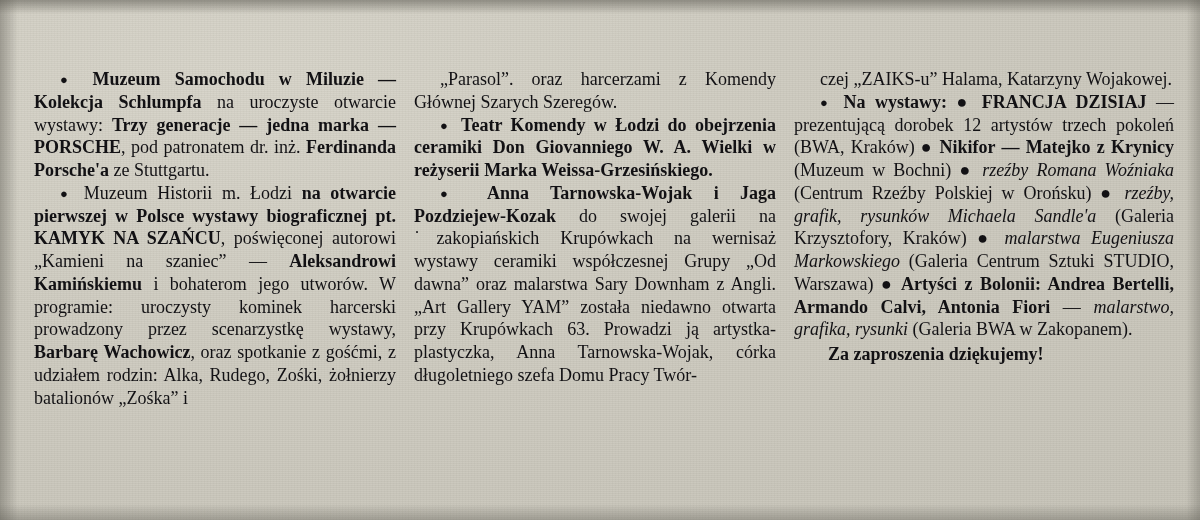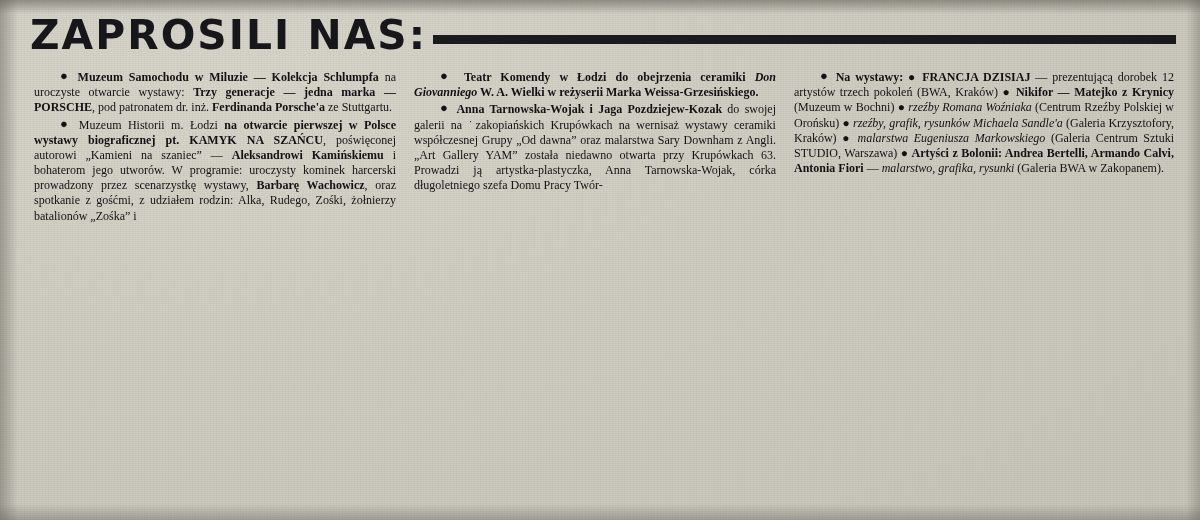--- a/index.html
+++ b/index.html
@@ -94,21 +94,21 @@
     right: 26px;
     top: 68px;
     bottom: 22px;
     display: flex;
     gap: 0;
   }
   .col {
     width: 33.333%;
     box-sizing: border-box;
     padding-right: 18px;
-    font-size: 12px;
+    font-size: 18px;
     line-height: 1.265;
     color: #121114;
     text-align: justify;
     text-justify: inter-word;
     hyphens: manual;
   }
   .col:last-child {
     padding-right: 0;
   }
   p {
@@ -117,50 +117,49 @@
   }
   p.para {
     text-indent: 26px;
   }
   p.closing {
     text-indent: 34px;
     margin-top: 2px;
   }
   .b { font-weight: bold; }
   .i { font-style: italic; }
-  .bi { font-weight: bold; font-style: italic; }
+  .bi { font-weight: bold; }
   .bullet {
     font-weight: bold;
     font-size: 13px;
     vertical-align: 1px;
     letter-spacing: 1px;
   }
   .bullet::before { content: "\25CF"; }
 </style>
 </head>
 <body>
 
 <div class="page">
   <div class="paper-noise"></div>
   <div class="edge-dark-top"></div>
   <div class="edge-dark-left"></div>
   <div class="edge-dark-bottom"></div>
   <div class="edge-dark-right"></div>
 
-  <div class="masthead">
-    <div class="masthead-title">ZAPROSILI NAS:</div>
-    <div class="masthead-rule"></div>
-  </div>
 
   <div class="columns">
     <div class="col">
         <p class="para"><span class="bullet"></span> <span class="b">Muzeum Samochodu w Miluzie — Kolekcja Schlumpfa</span><span> na uroczyste otwarcie wystawy: </span><span class="b">Trzy generacje — jedna marka — PORSCHE</span><span>, pod patronatem dr. inż. </span><span class="b">Ferdinanda Porsche'a</span><span> ze Stuttgartu.</span></p>
         <p class="para"><span class="bullet"></span> <span>Muzeum Historii m. Łodzi</span><span class="b"> na otwarcie pierwszej w Polsce wystawy biograficznej pt. KAMYK NA SZAŃCU</span><span>, poświęconej autorowi „Kamieni na szaniec” — </span><span class="b">Aleksandrowi Kamińskiemu</span><span> i bohaterom jego utworów. W programie: uroczysty kominek harcerski prowadzony przez scenarzystkę wystawy, </span><span class="b">Barbarę Wachowicz</span><span>, oraz spotkanie z gośćmi, z udziałem rodzin: Alka, Rudego, Zośki, żołnierzy batalionów „Zośka” i</span></p>
       </div>
     <div class="col">
+        <p class="para"><span>„Parasol”. oraz harcerzami z Komendy Głównej Szarych Szeregów.</span></p>
         <p class="para"><span class="bullet"></span> <span class="b">Teatr Komendy w Łodzi</span><span class="b"> do obejrzenia ceramiki </span><span class="bi">Don Giovanniego</span><span class="b"> W. A. Wielki w reżyserii </span><span class="b">Marka Weissa-Grzesińskiego</span><span class="b">.</span></p>
         <p class="para"><span class="bullet"></span> <span class="b">Anna Tarnowska-Wojak i Jaga Pozdziejew-Kozak</span><span> do swojej galerii na ˙zakopiańskich Krupówkach na wernisaż wystawy ceramiki współczesnej Grupy „Od dawna” oraz malarstwa Sary Downham z Angli. „Art Gallery YAM” została niedawno otwarta przy Krupówkach 63. Prowadzi ją artystka-plastyczka, Anna Tarnowska-Wojak, córka długoletniego szefa Domu Pracy Twór-</span></p>
       </div>
     <div class="col">
+        <p class="para"><span>czej „ZAIKS-u” Halama, Katarzyny Wojakowej.</span></p>
         <p class="para"><span class="bullet"></span> <span class="b">Na wystawy: </span><span class="b">● FRANCJA DZISIAJ</span><span> — prezentującą dorobek 12 artystów trzech pokoleń (BWA, Kraków) </span><span class="b">● Nikifor — Matejko z Krynicy</span><span> (Muzeum w Bochni) </span><span class="i">● rzeźby Romana Woźniaka</span><span> (Centrum Rzeźby Polskiej w Orońsku) </span><span class="i">● rzeźby, grafik, rysunków Michaela Sandle'a</span><span> (Galeria Krzysztofory, Kraków) </span><span class="i">● malarstwa Eugeniusza Markowskiego</span><span> (Galeria Centrum Sztuki STUDIO, Warszawa) </span><span class="b">● Artyści z Bolonii: Andrea Bertelli, Armando Calvi, Antonia Fiori</span><span> — </span><span class="i">malarstwo, grafika, rysunki</span><span> (Galeria BWA w Zakopanem).</span></p>
+        <p class="closing bi">Za zaproszenia dziękujemy!</p>
       </div>
   </div>
 </div>
 
 </body></html>

